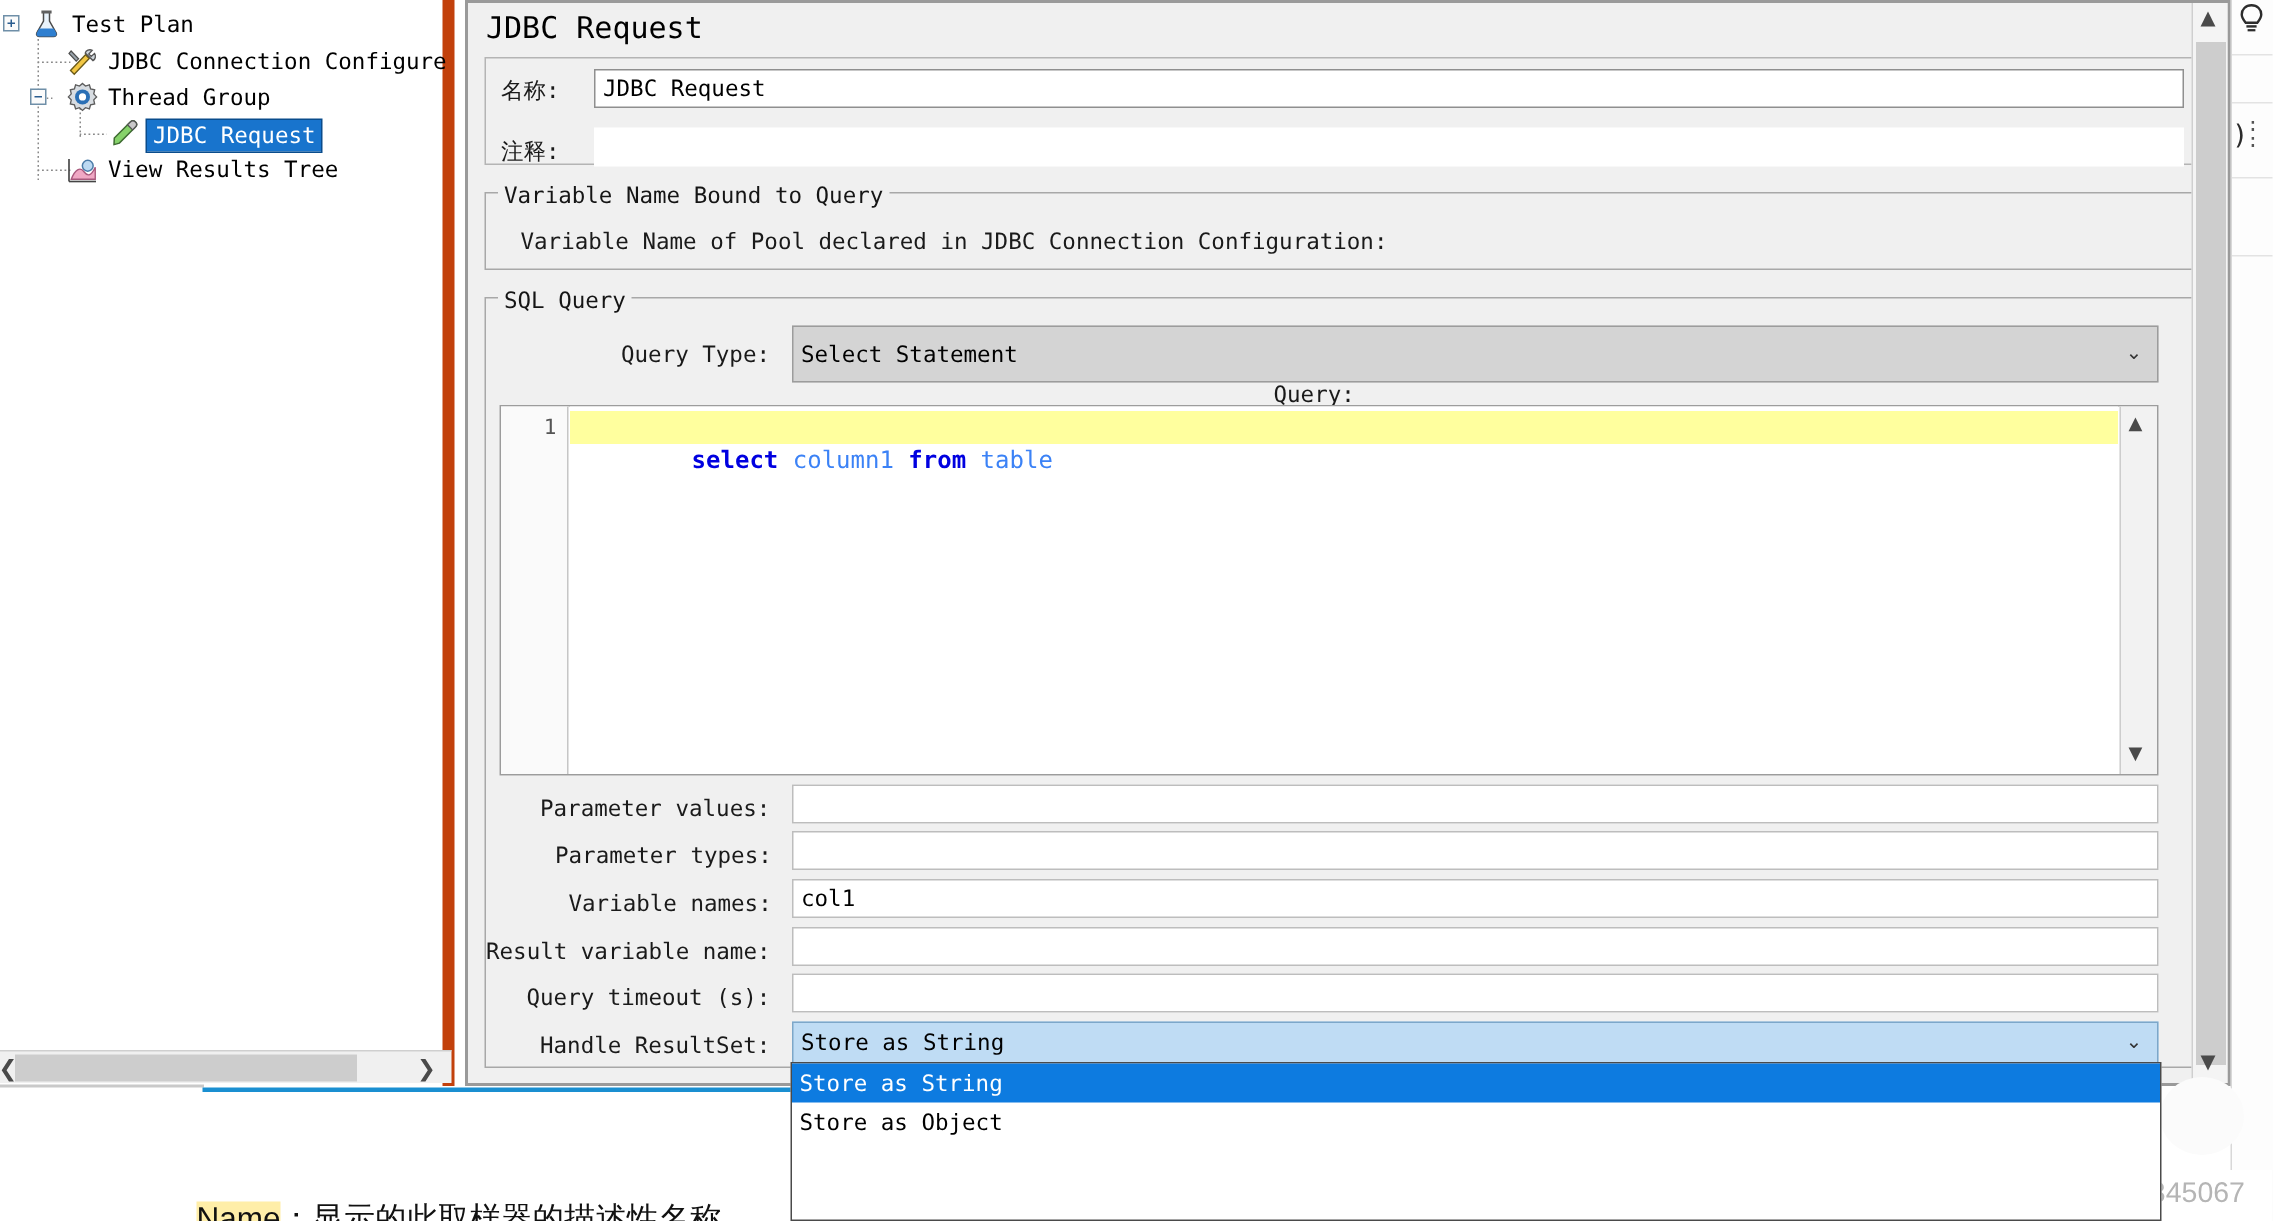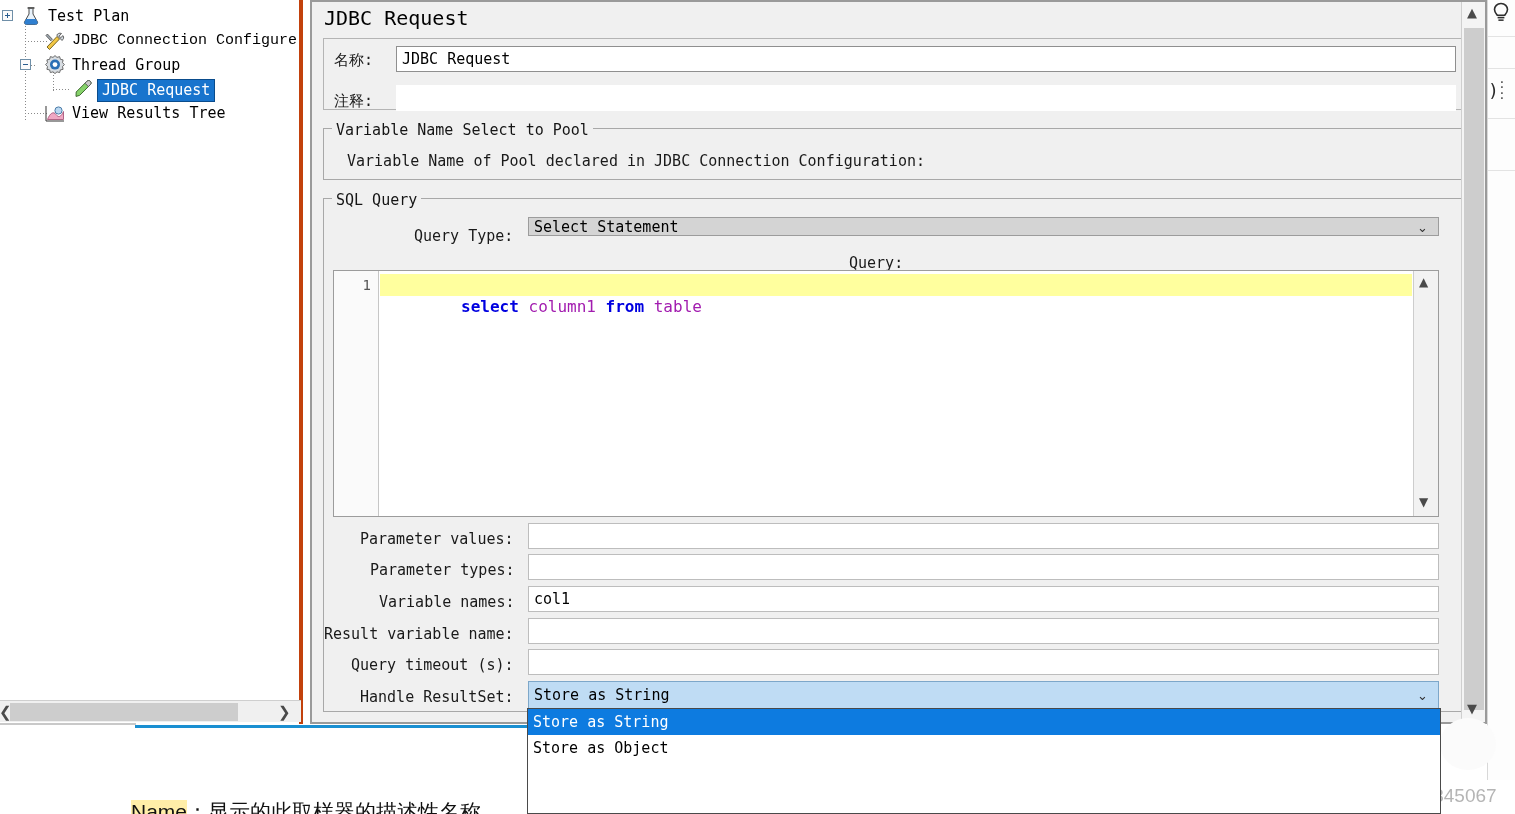--- a/index.html
+++ b/index.html
@@ -28,21 +28,21 @@
     line-height: 11px; letter-spacing: 0;
   }
   .bg-paren {
     position: absolute; left: 1488px; top: 80px; color: #2b2b2b; font-size: 18px;
   }
 
   
   .tree-panel {
     position: absolute; left: 0; top: 0; width: 303px; height: 724px;
     background: #ffffff;
-    border-right: 4px solid #c2410c;
+    border-right: 8px solid #c2410c;
     box-sizing: border-box;
   }
   .tree-inner {
     position: absolute; left: 0; top: 0; width: 301px; height: 700px;
     overflow: hidden;
   }
   .tree-row {
     position: absolute; height: 24px; white-space: nowrap;
     font-family: "DejaVu Sans Mono", monospace;
     font-size: 15px; color: #000;
@@ -159,21 +159,21 @@
     position: absolute; left: 46px; top: 0; right: 26px; height: 100%;
     background: #ffffff; overflow: hidden;
   }
   .code-line {
     position: absolute; left: 0; top: 3px; right: 0; height: 22px;
     background: #ffff9e; line-height: 22px; padding-left: 4px;
     font-family: "DejaVu Sans Mono", monospace; font-size: 16px;
     white-space: pre; box-sizing: border-box;
   }
   .kw { color: #0000e0; font-weight: bold; }
-  .idt { color: #a21caf; }
+  .idt { color: #3b82f6; }
   .vscroll {
     position: absolute; top: 0; right: 0; width: 25px; height: 100%;
     background: #f2f2f2; border-left: 1px solid #cdcdcd; box-sizing: border-box;
   }
 
   
   .panel-vscroll {
     position: absolute; right: 0px; top: 0px; width: 24px; height: 720px;
     background: #f4f4f4; border-left: 1px solid #cfcfcf; box-sizing: border-box;
   }
@@ -277,21 +277,21 @@
       </div>
 
       <div class="tree-row" style="left:0; top:29px;">
         <span class="ticon" style="left:44px;">
           <svg width="22" height="22" viewBox="0 0 22 22">
             <path d="M3 17 L13 6.5 L15.5 9 L5.5 19.5 Z" fill="#f2c744" stroke="#6b5a18" stroke-width="0.9"></path>
             <path d="M17.5 3.5 C15.5 2.6 13.3 3.6 12.8 5.4 L18 10.4 C19.6 9.6 20.2 7.3 19 5.6 L16.8 7.6 L15.2 6 Z" fill="#cfd6dc" stroke="#555" stroke-width="0.9"></path>
             <path d="M3.4 4 L8.4 9.2 L6.8 10.8 L2 5.6 Z" fill="#9aa4ac" stroke="#4c4c4c" stroke-width="0.8"></path>
           </svg>
         </span>
-        <span class="tree-label" style="left:72px;font-family:Liberation Mono, monospace;">JDBC Connection Configure</span>
+        <span class="tree-label" style="left:72px;">JDBC Connection Configure</span>
       </div>
 
       <div class="tree-row" style="left:0; top:53px;">
         <span class="ticon" style="left:44px;">
           <svg width="22" height="22" viewBox="0 0 22 22">
             <path d="M11 1.6 L13 3.4 L15.6 2.6 L16.4 5.3 L19.1 5.9 L18.5 8.6 L20.4 10.6 L18.5 12.6 L19.1 15.3 L16.4 15.9 L15.6 18.6 L13 17.8 L11 19.6 L9 17.8 L6.4 18.6 L5.6 15.9 L2.9 15.3 L3.5 12.6 L1.6 10.6 L3.5 8.6 L2.9 5.9 L5.6 5.3 L6.4 2.6 L9 3.4 Z" fill="#d8dde2" stroke="#5c5c5c" stroke-width="0.9"></path>
             <circle cx="11" cy="10.6" r="5" fill="#2a6fb5"></circle>
             <circle cx="11" cy="10.6" r="2.4" fill="#ffffff"></circle>
           </svg>
         </span>
@@ -337,28 +337,28 @@
       <div class="tfield" style="left:72px; top:7px; width:1060px; height:26px;">
         <span>JDBC Request</span>
       </div>
       <span class="lbl" style="left:10px; top:53px;">注释:</span>
       <div class="tfield flat" style="left:72px; top:46px; width:1060px; height:26px; border:none; background:#fff;">
         <span></span>
       </div>
     </div>
 
     <div class="group" style="left:11px; top:126px; width:1142px; height:52px;"></div>
-    <div class="group-title" style="left:20px; top:119px;">Variable Name Select to Pool</div>
+    <div class="group-title" style="left:20px; top:119px;">Variable Name Bound to Query</div>
     <span class="lbl" style="left:20px; top:150px;margin-left:15px;">Variable Name of Pool declared in JDBC Connection Configuration:</span>
 
     <div class="group" style="left:11px; top:196px; width:1142px; height:514px;"></div>
     <div class="group-title" style="left:20px; top:189px;">SQL Query</div>
 
     <span class="lbl" style="left:102px; top:225px;">Query Type:</span>
-    <div class="combo" style="left:216px; top:215px; width:911px; height:19px;">
+    <div class="combo" style="left:216px; top:215px; width:911px; height:38px;">
       <span>Select Statement</span>
       <span class="chev">⌄</span>
     </div>
 
     <span class="lbl" style="left:537px; top:252px;">Query:</span>
 
     <span class="lbl" style="left:48px; top:528px;">Parameter values:</span>
     <div class="tfield flat" style="left:216px; top:521px; width:911px; height:26px;">
       <span></span>
     </div>

